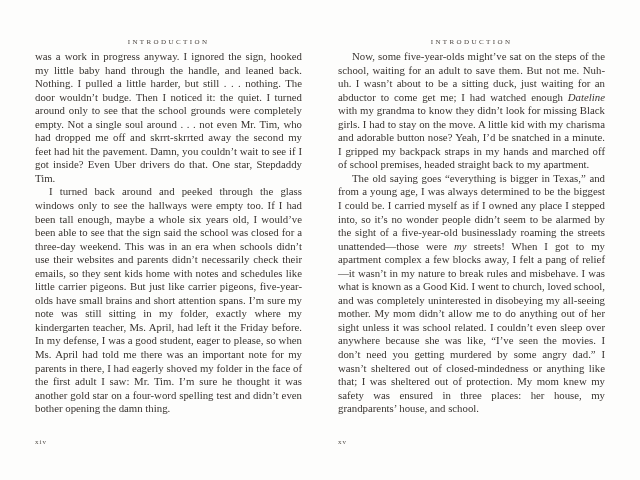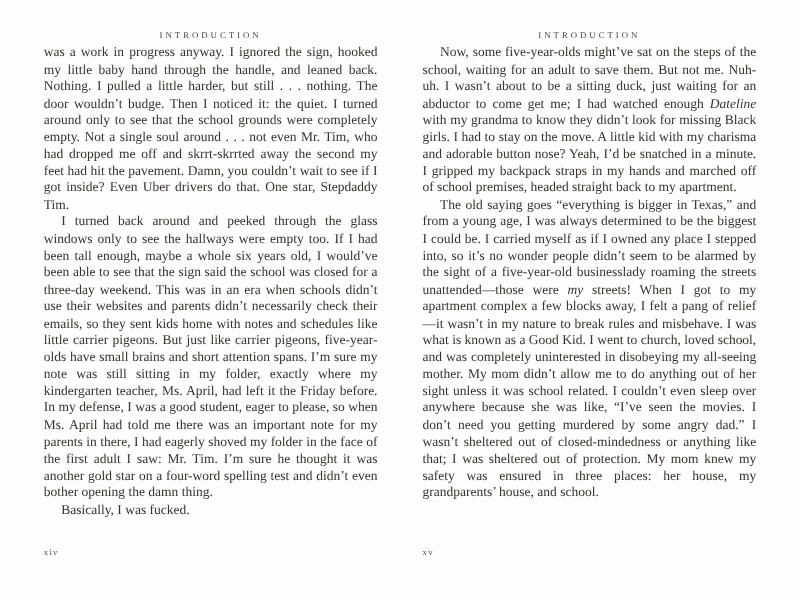--- a/index.html
+++ b/index.html
@@ -19,21 +19,21 @@
   }
   .page {
     position: absolute;
     top: 0;
     width: 267px;
     height: 480px;
   }
   .page-left  { left: 35px; }
   .page-right { left: 338px; }
   .running-header {
-    margin-top: 24px;
+    margin-top: 38px;
     text-align: center;
     font-size: 7px;
     line-height: 8px;
     letter-spacing: 2.4px;
     color: #4a4540;
     text-transform: uppercase;
   }
   .page-body {
     margin-top: 4px;
     font-size: 10.8px;
@@ -62,21 +62,20 @@
 </head>
 <body>
 
 <div class="spread">
 
   <div class="page page-left">
     <div class="running-header">INTRODUCTION</div>
     <div class="page-body">
       <p class="noindent"><span>was a work in progress anyway. I ignored the sign, hooked my little baby hand through the handle, and leaned back. Nothing. I pulled a little harder, but still . . . nothing. The door wouldn’t budge. Then I noticed it: the quiet. I turned around only to see that the school grounds were completely empty. Not a single soul around . . . not even Mr. Tim, who had dropped me off and skrrt-skrrted away the second my feet had hit the pavement. Damn, you couldn’t wait to see if I got inside? Even Uber drivers do that. One star, Stepdaddy Tim.</span></p>
       <p><span>I turned back around and peeked through the glass windows only to see the hallways were empty too. If I had been tall enough, maybe a whole six years old, I would’ve been able to see that the sign said the school was closed for a three-day weekend. This was in an era when schools didn’t use their websites and parents didn’t necessarily check their emails, so they sent kids home with notes and schedules like little carrier pigeons. But just like carrier pigeons, five-year-olds have small brains and short attention spans. I’m sure my note was still sitting in my folder, exactly where my kindergarten teacher, Ms. April, had left it the Friday before. In my defense, I was a good student, eager to please, so when Ms. April had told me there was an important note for my parents in there, I had eagerly shoved my folder in the face of the first adult I saw: Mr. Tim. I’m sure he thought it was another gold star on a four-word spelling test and didn’t even bother opening the damn thing.</span></p>
-      <p><span>Basically, I was fucked.</span></p>
     </div>
     <div class="folio">xiv</div>
   </div>
 
   <div class="page page-right">
     <div class="running-header">INTRODUCTION</div>
     <div class="page-body">
       <p><span>Now, some five-year-olds might’ve sat on the steps of the school, waiting for an adult to save them. But not me. Nuh-uh. I wasn’t about to be a sitting duck, just waiting for an abductor to come get me; I had watched enough </span><em>Dateline</em><span> with my grandma to know they didn’t look for missing Black girls. I had to stay on the move. A little kid with my charisma and adorable button nose? Yeah, I’d be snatched in a minute. I gripped my backpack straps in my hands and marched off of school premises, headed straight back to my apartment.</span></p>
       <p><span>The old saying goes “everything is bigger in Texas,” and from a young age, I was always determined to be the biggest I could be. I carried myself as if I owned any place I stepped into, so it’s no wonder people didn’t seem to be alarmed by the sight of a five-year-old businesslady roaming the streets unattended—those were </span><em>my</em><span> streets! When I got to my apartment complex a few blocks away, I felt a pang of relief—it wasn’t in my nature to break rules and misbehave. I was what is known as a Good Kid. I went to church, loved school, and was completely uninterested in disobeying my all-seeing mother. My mom didn’t allow me to do anything out of her sight unless it was school related. I couldn’t even sleep over anywhere because she was like, “I’ve seen the movies. I don’t need you getting murdered by some angry dad.” I wasn’t sheltered out of closed-mindedness or anything like that; I was sheltered out of protection. My mom knew my safety was ensured in three places: her house, my grandparents’ house, and school.</span></p>
     </div>

